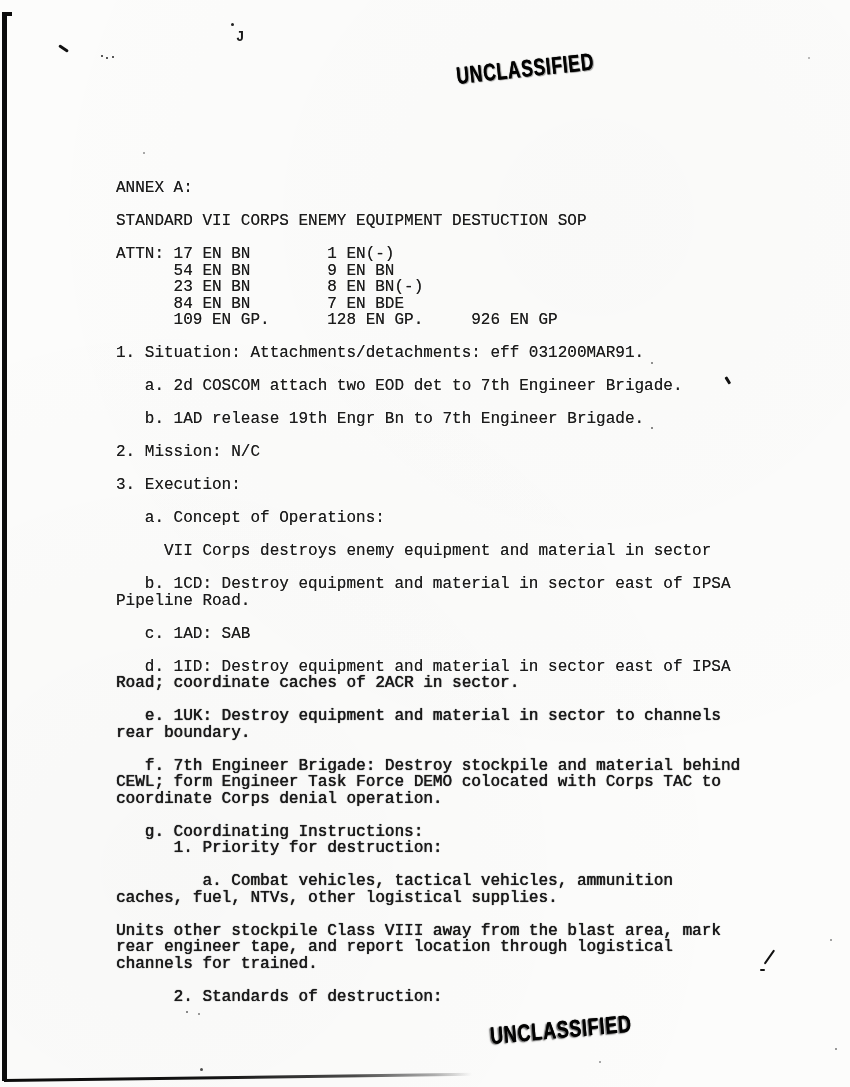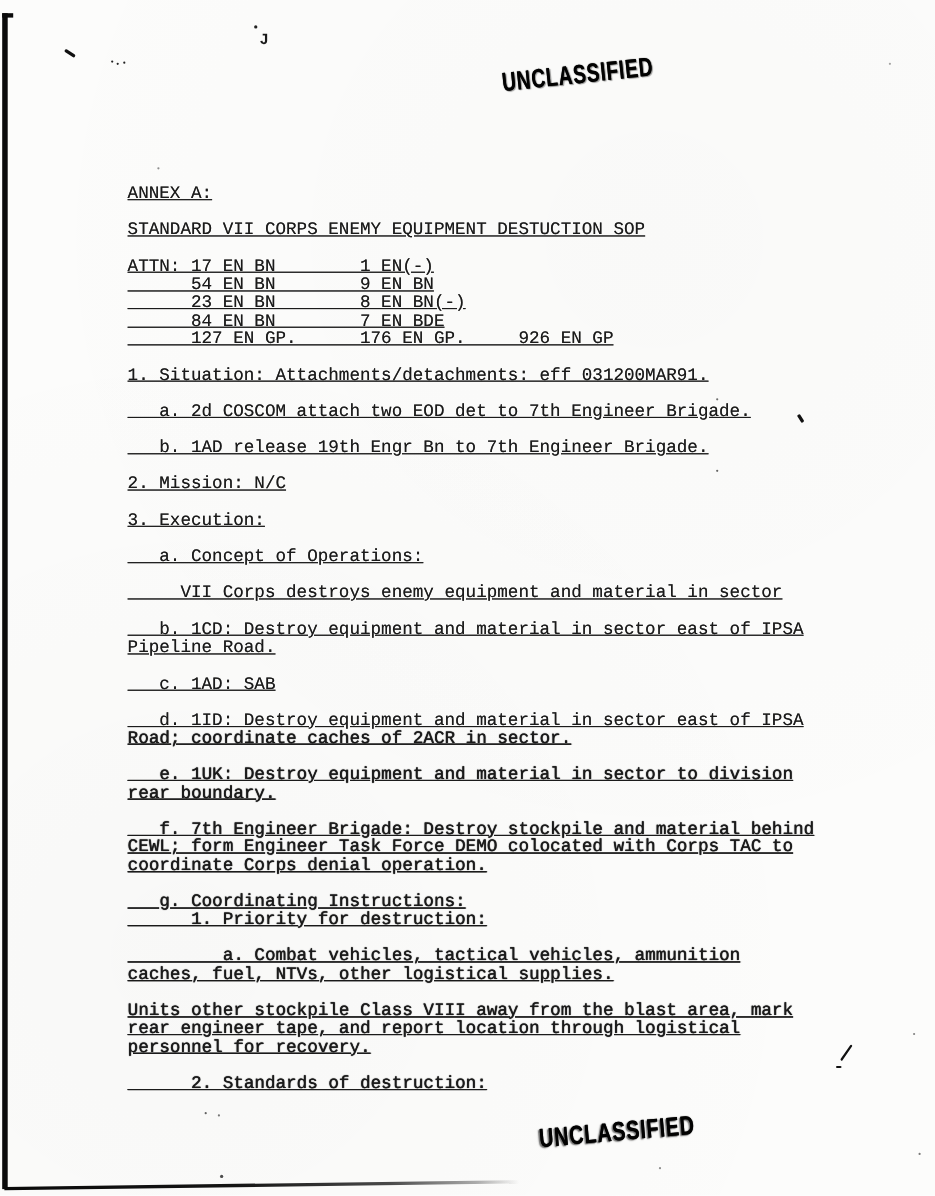--- a/index.html
+++ b/index.html
@@ -4,21 +4,21 @@
 <style>
   html,body{margin:0;padding:0;background:#ffffff;}
   .page{
     position:relative;width:850px;height:1087px;overflow:hidden;
     background:#fcfcfb;
     background-image:radial-gradient(circle at 70% 20%, rgba(0,0,0,0.012), transparent 60%),
                      radial-gradient(circle at 20% 80%, rgba(0,0,0,0.015), transparent 55%);
     font-family:"Liberation Mono","DejaVu Sans Mono",monospace;
   }
   
-  .doc{position:absolute;left:116px;top:168px;font-size:16px;line-height:16.5px;color:#1b1b1b;text-decoration:underline;}
+  .doc{position:absolute;left:116px;top:180px;font-size:16px;line-height:16.5px;color:#1b1b1b;}
   .ln{white-space:pre;height:16.5px;text-shadow:0 0 0.5px rgba(0,0,0,0.65);}
   .ln:nth-child(n+31){text-shadow:0 0 1px rgba(0,0,0,0.95), 0.4px 0 0 rgba(0,0,0,0.55);}
   
   .stamp{
     position:absolute;font-family:"Liberation Sans","DejaVu Sans",sans-serif;
     font-weight:700;color:#0d0d0d;white-space:nowrap;transform-origin:left top;
     letter-spacing:1px;
   }
   .stamp-top{
     left:455px;top:62px;font-size:24px;
@@ -84,21 +84,21 @@
 
   <div class="doc">
     <div class="ln">ANNEX A:</div>
     <div class="ln"></div>
     <div class="ln">STANDARD VII CORPS ENEMY EQUIPMENT DESTUCTION SOP</div>
     <div class="ln"></div>
     <div class="ln">ATTN: 17 EN BN        1 EN(-)</div>
     <div class="ln">      54 EN BN        9 EN BN</div>
     <div class="ln">      23 EN BN        8 EN BN(-)</div>
     <div class="ln">      84 EN BN        7 EN BDE</div>
-    <div class="ln">      127 EN GP.      176 EN GP.     926 EN GP</div>
+    <div class="ln">      109 EN GP.      128 EN GP.     926 EN GP</div>
     <div class="ln"></div>
     <div class="ln">1. Situation: Attachments/detachments: eff 031200MAR91.</div>
     <div class="ln"></div>
     <div class="ln">   a. 2d COSCOM attach two EOD det to 7th Engineer Brigade.</div>
     <div class="ln"></div>
     <div class="ln">   b. 1AD release 19th Engr Bn to 7th Engineer Brigade.</div>
     <div class="ln"></div>
     <div class="ln">2. Mission: N/C</div>
     <div class="ln"></div>
     <div class="ln">3. Execution:</div>
@@ -108,33 +108,33 @@
     <div class="ln">     VII Corps destroys enemy equipment and material in sector</div>
     <div class="ln"></div>
     <div class="ln">   b. 1CD: Destroy equipment and material in sector east of IPSA</div>
     <div class="ln">Pipeline Road.</div>
     <div class="ln"></div>
     <div class="ln">   c. 1AD: SAB</div>
     <div class="ln"></div>
     <div class="ln">   d. 1ID: Destroy equipment and material in sector east of IPSA</div>
     <div class="ln">Road; coordinate caches of 2ACR in sector.</div>
     <div class="ln"></div>
-    <div class="ln">   e. 1UK: Destroy equipment and material in sector to division</div>
+    <div class="ln">   e. 1UK: Destroy equipment and material in sector to channels</div>
     <div class="ln">rear boundary.</div>
     <div class="ln"></div>
     <div class="ln">   f. 7th Engineer Brigade: Destroy stockpile and material behind</div>
     <div class="ln">CEWL; form Engineer Task Force DEMO colocated with Corps TAC to</div>
     <div class="ln">coordinate Corps denial operation.</div>
     <div class="ln"></div>
     <div class="ln">   g. Coordinating Instructions:</div>
     <div class="ln">      1. Priority for destruction:</div>
     <div class="ln"></div>
     <div class="ln">         a. Combat vehicles, tactical vehicles, ammunition</div>
     <div class="ln">caches, fuel, NTVs, other logistical supplies.</div>
     <div class="ln"></div>
     <div class="ln">Units other stockpile Class VIII away from the blast area, mark</div>
     <div class="ln">rear engineer tape, and report location through logistical</div>
-    <div class="ln">personnel for recovery.</div>
+    <div class="ln">channels for trained.</div>
     <div class="ln"></div>
     <div class="ln">      2. Standards of destruction:</div>
   </div>
 
 </div>
 
 </body></html>

